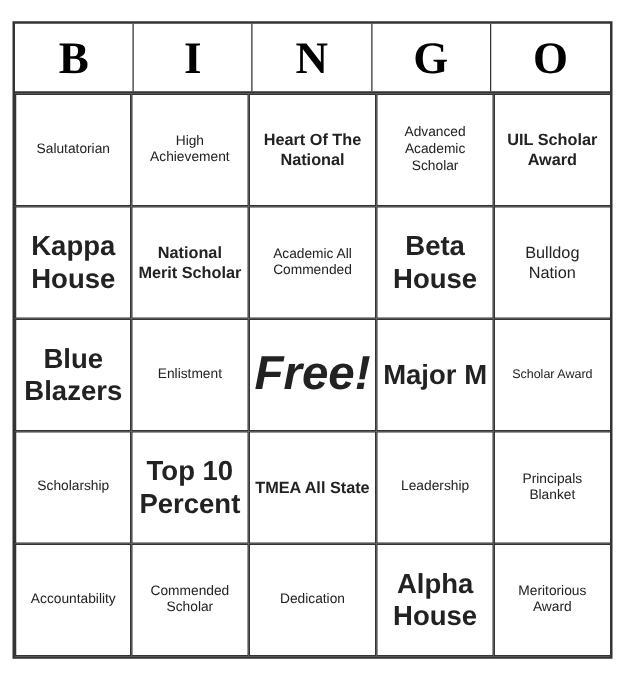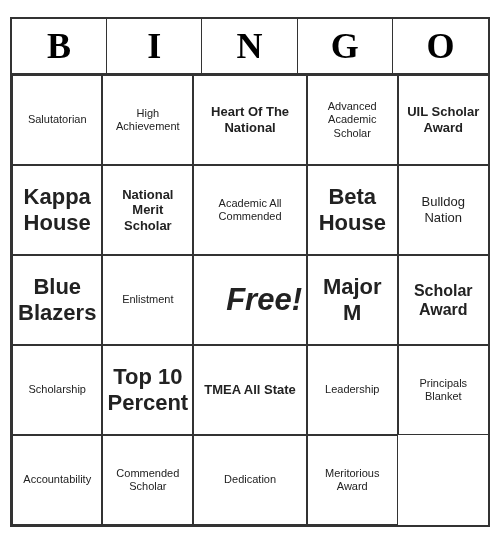--- a/index.html
+++ b/index.html
@@ -53,24 +53,23 @@
     }
     .bingo-cell .cell-text {
       font-size: 11px;
       color: #222;
     }
     .bingo-cell .cell-text.large {
       font-size: 22px;
       font-weight: bold;
     }
     .bingo-cell .cell-text.free {
-      font-size: 31px;
+      font-size: 38px;
       font-weight: bold;
       font-style: italic;
-      margin-left: 28px;
     }
   </style>
 </head>
 <body>
 
 <div class="bingo-card">
   <div class="bingo-header">
   <div class="bingo-header-cell">B</div>
       <div class="bingo-header-cell">I</div>
       <div class="bingo-header-cell">N</div>
@@ -114,21 +113,21 @@
       <div class="bingo-cell">
         <span class="cell-text">Enlistment</span>
       </div>
       <div class="bingo-cell">
         <span class="cell-text free">Free!</span>
       </div>
       <div class="bingo-cell">
         <span class="cell-text large">Major M</span>
       </div>
       <div class="bingo-cell">
-        <span class="cell-text" style="font-size: 16px; font-weight: bold;">Scholar Award</span>
+        <span class="cell-text" style="font-size: 10px; font-weight: normal;">Scholar Award</span>
       </div>
       <div class="bingo-cell">
         <span class="cell-text">Scholarship</span>
       </div>
       <div class="bingo-cell">
         <span class="cell-text large">Top 10 Percent</span>
       </div>
       <div class="bingo-cell">
         <span class="cell-text" style="font-size: 13px; font-weight: bold;">TMEA All State</span>
       </div>
@@ -141,16 +140,19 @@
       <div class="bingo-cell">
         <span class="cell-text">Accountability</span>
       </div>
       <div class="bingo-cell">
         <span class="cell-text">Commended Scholar</span>
       </div>
       <div class="bingo-cell">
         <span class="cell-text">Dedication</span>
       </div>
       <div class="bingo-cell">
+        <span class="cell-text large">Alpha House</span>
+      </div>
+      <div class="bingo-cell">
         <span class="cell-text">Meritorious Award</span>
       </div>
     </div>
 </div>
 
 </body></html>

